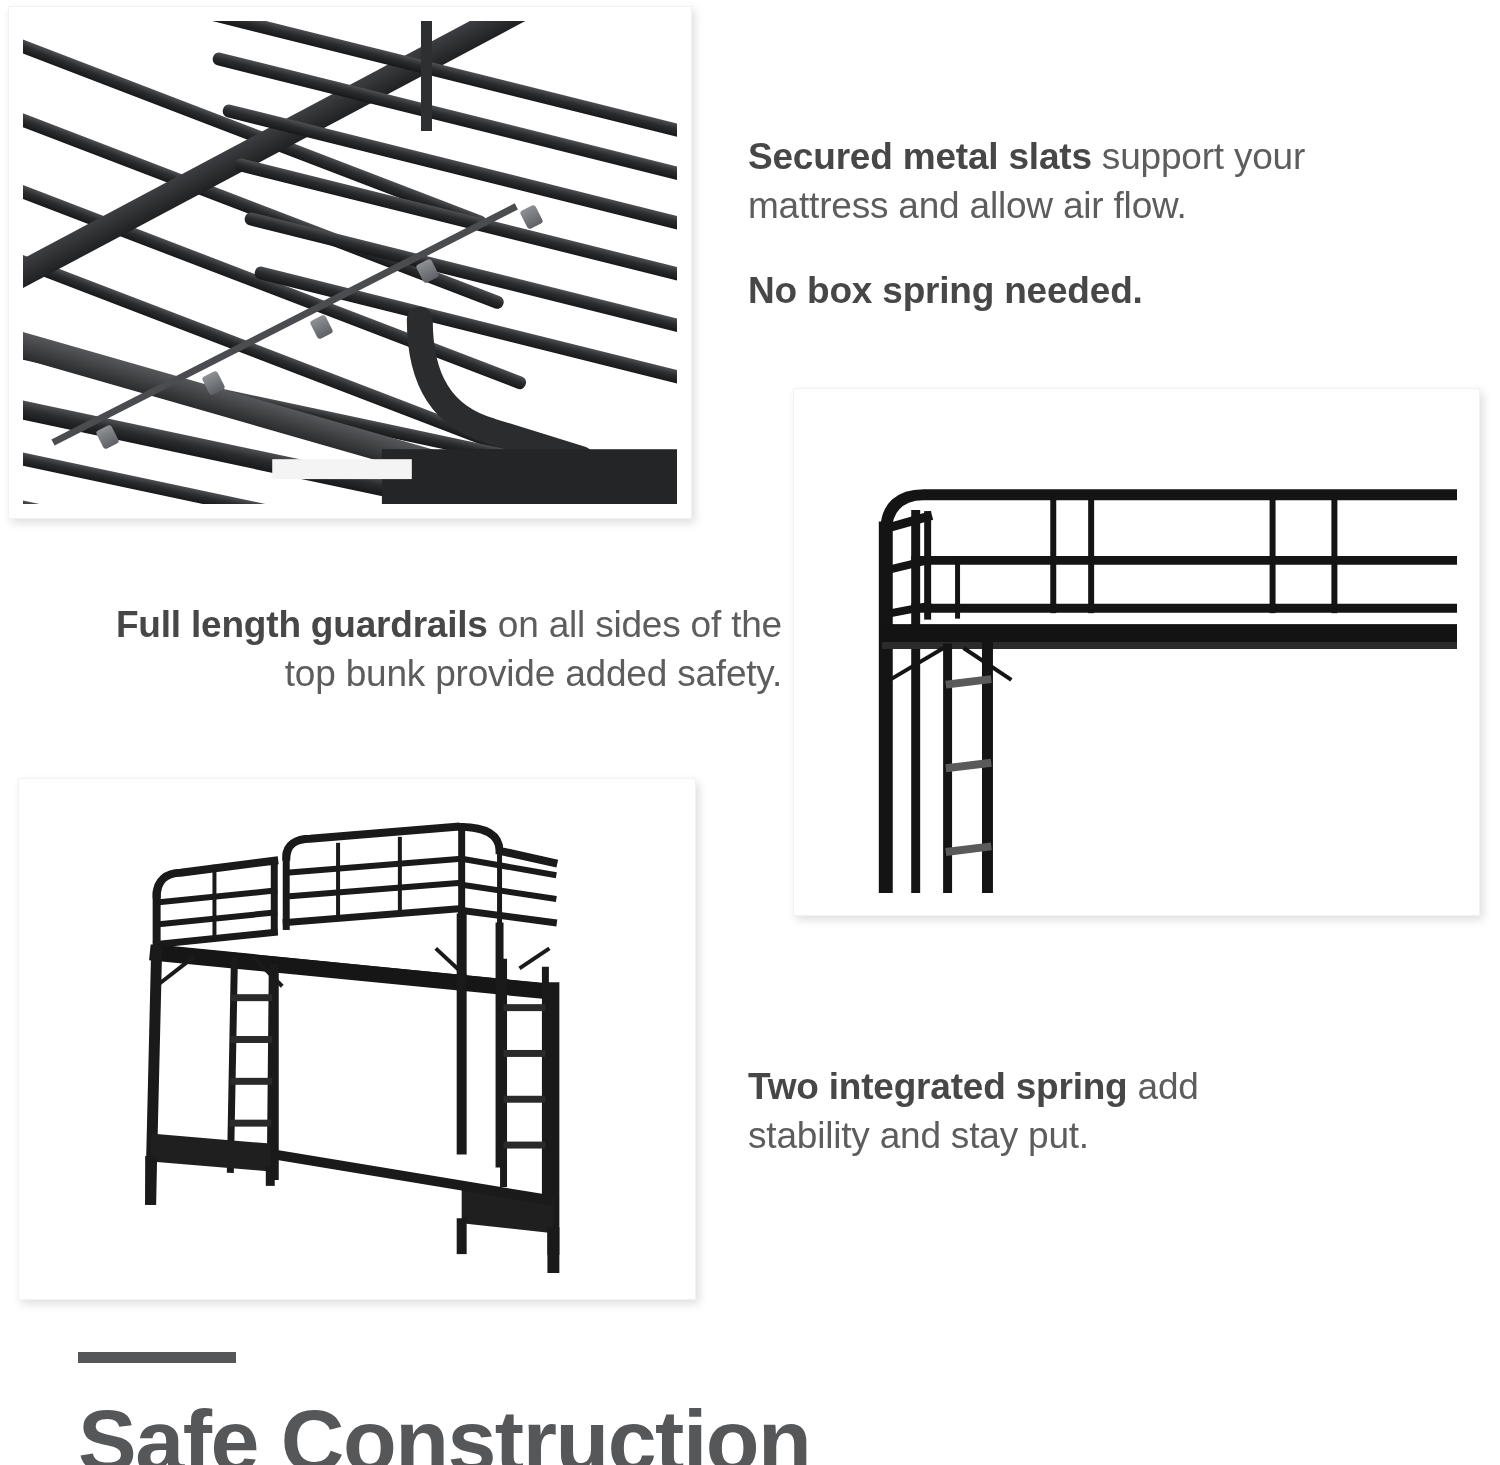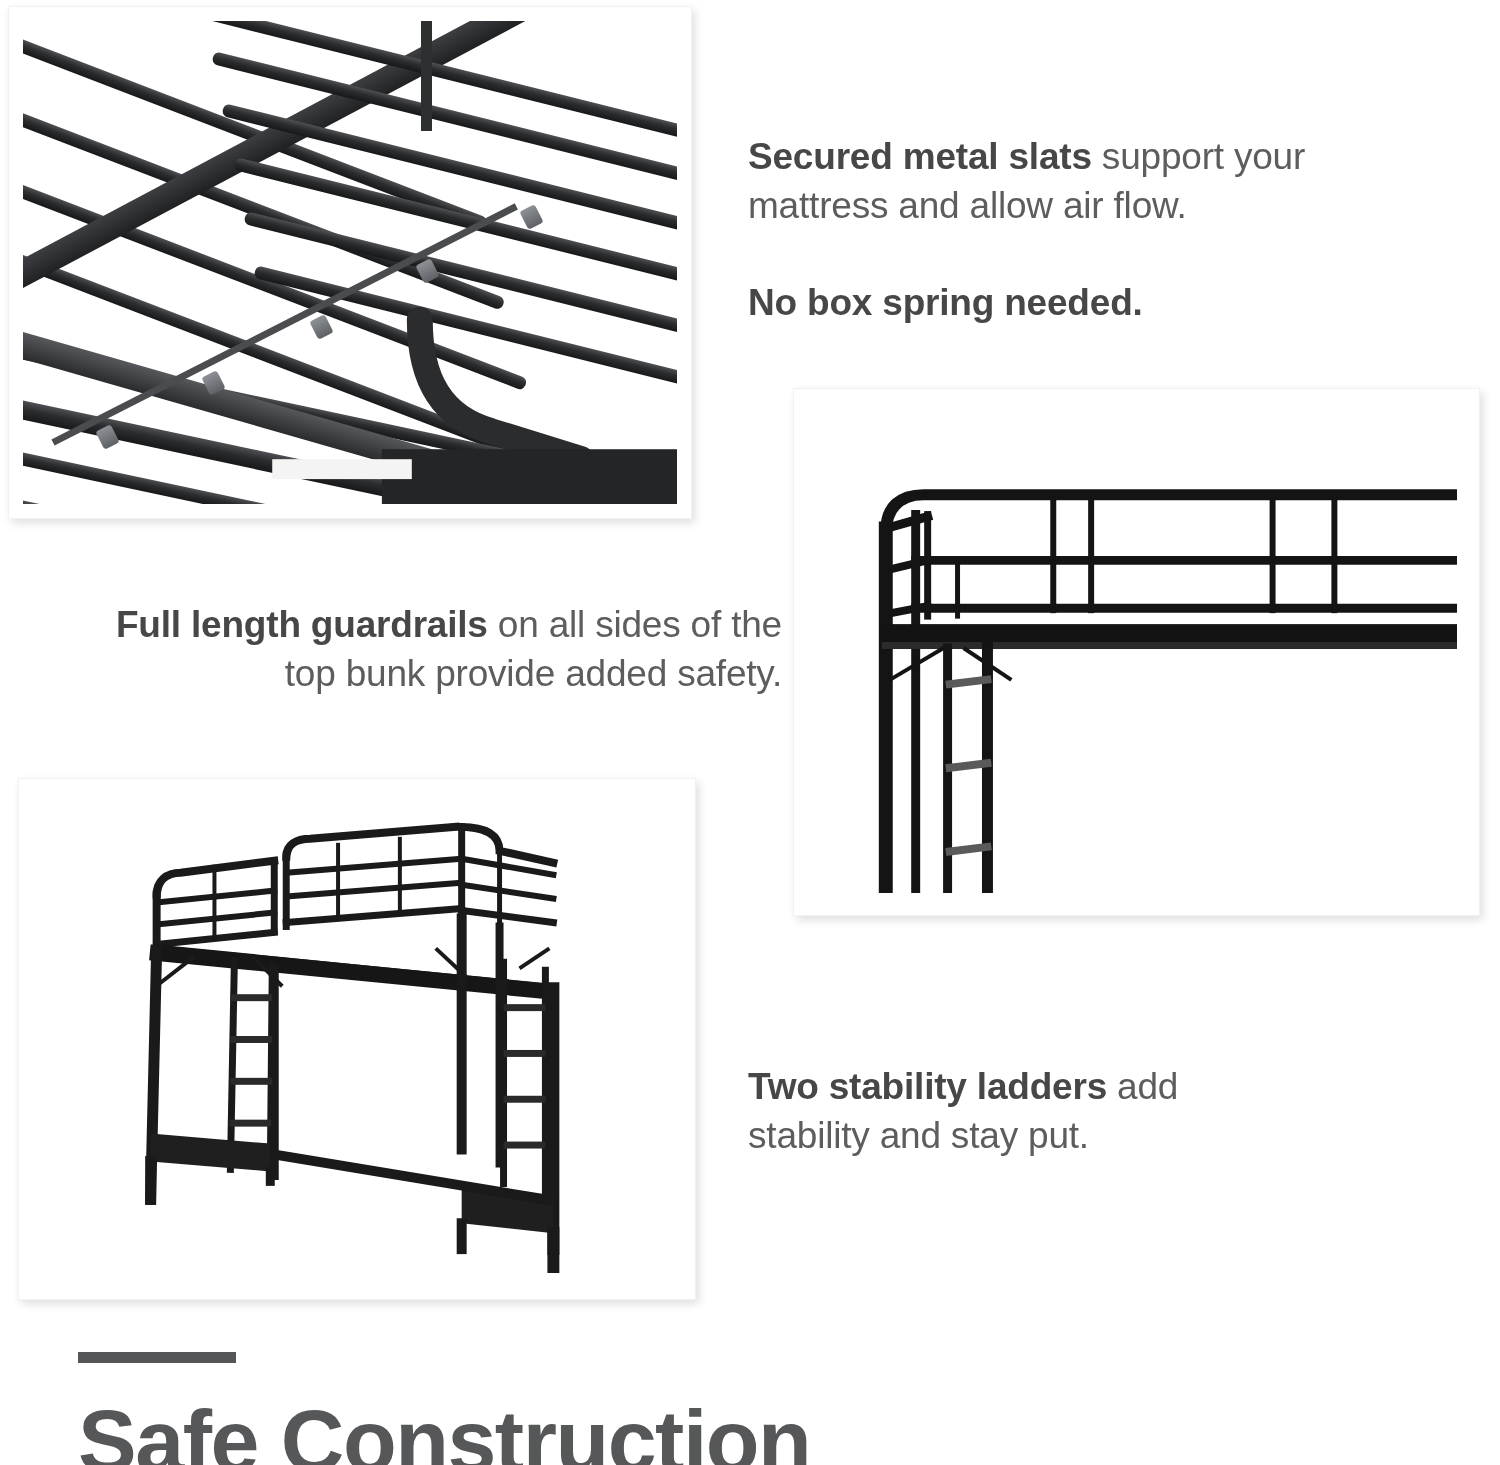--- a/index.html
+++ b/index.html
@@ -80,21 +80,21 @@
   
   .callout {
     position: absolute;
     color: #5d5d5d;
     font-weight: 400;
     letter-spacing: -0.2px;
   }
   .callout b { color: #474747; font-weight: 700; }
 
   #copy-slats  { left: 748px; top: 132px; width: 640px; font-size: 37px; line-height: 1.33; }
-  #copy-slats .second { margin-top: 48px; display: block; }
+  #copy-slats .second { margin-top: 36px; display: block; }
   #copy-slats .second b { font-weight: 700; }
 
   #copy-guardrails {
     left: 92px; top: 600px; width: 690px;
     font-size: 37px; line-height: 1.33; text-align: right;
   }
 
   #copy-ladders { left: 748px; top: 1062px; width: 560px; font-size: 37px; line-height: 1.33; }
 
   
@@ -301,21 +301,21 @@
           <path d="M112 364 L 112 402" stroke-width="11"></path>
           <path d="M232 374 L 232 384" stroke-width="9"></path>
           <path d="M424 426 L 424 452" stroke-width="10"></path>
           <path d="M516 436 L 516 470" stroke-width="12"></path>
         </g>
       </svg>
     </div>
   </div>
 
   <div class="callout" id="copy-ladders">
-    <b>Two stability ladders</b><span> add stability and stay put.</span>
+    <b>Two integrated spring</b><span> add stability and stay put.</span>
   </div>
 
   <div id="heading-block">
     <div id="accent-bar"></div>
     <div id="headline">Safe Construction</div>
   </div>
 
 </div>
 
 </body></html>

